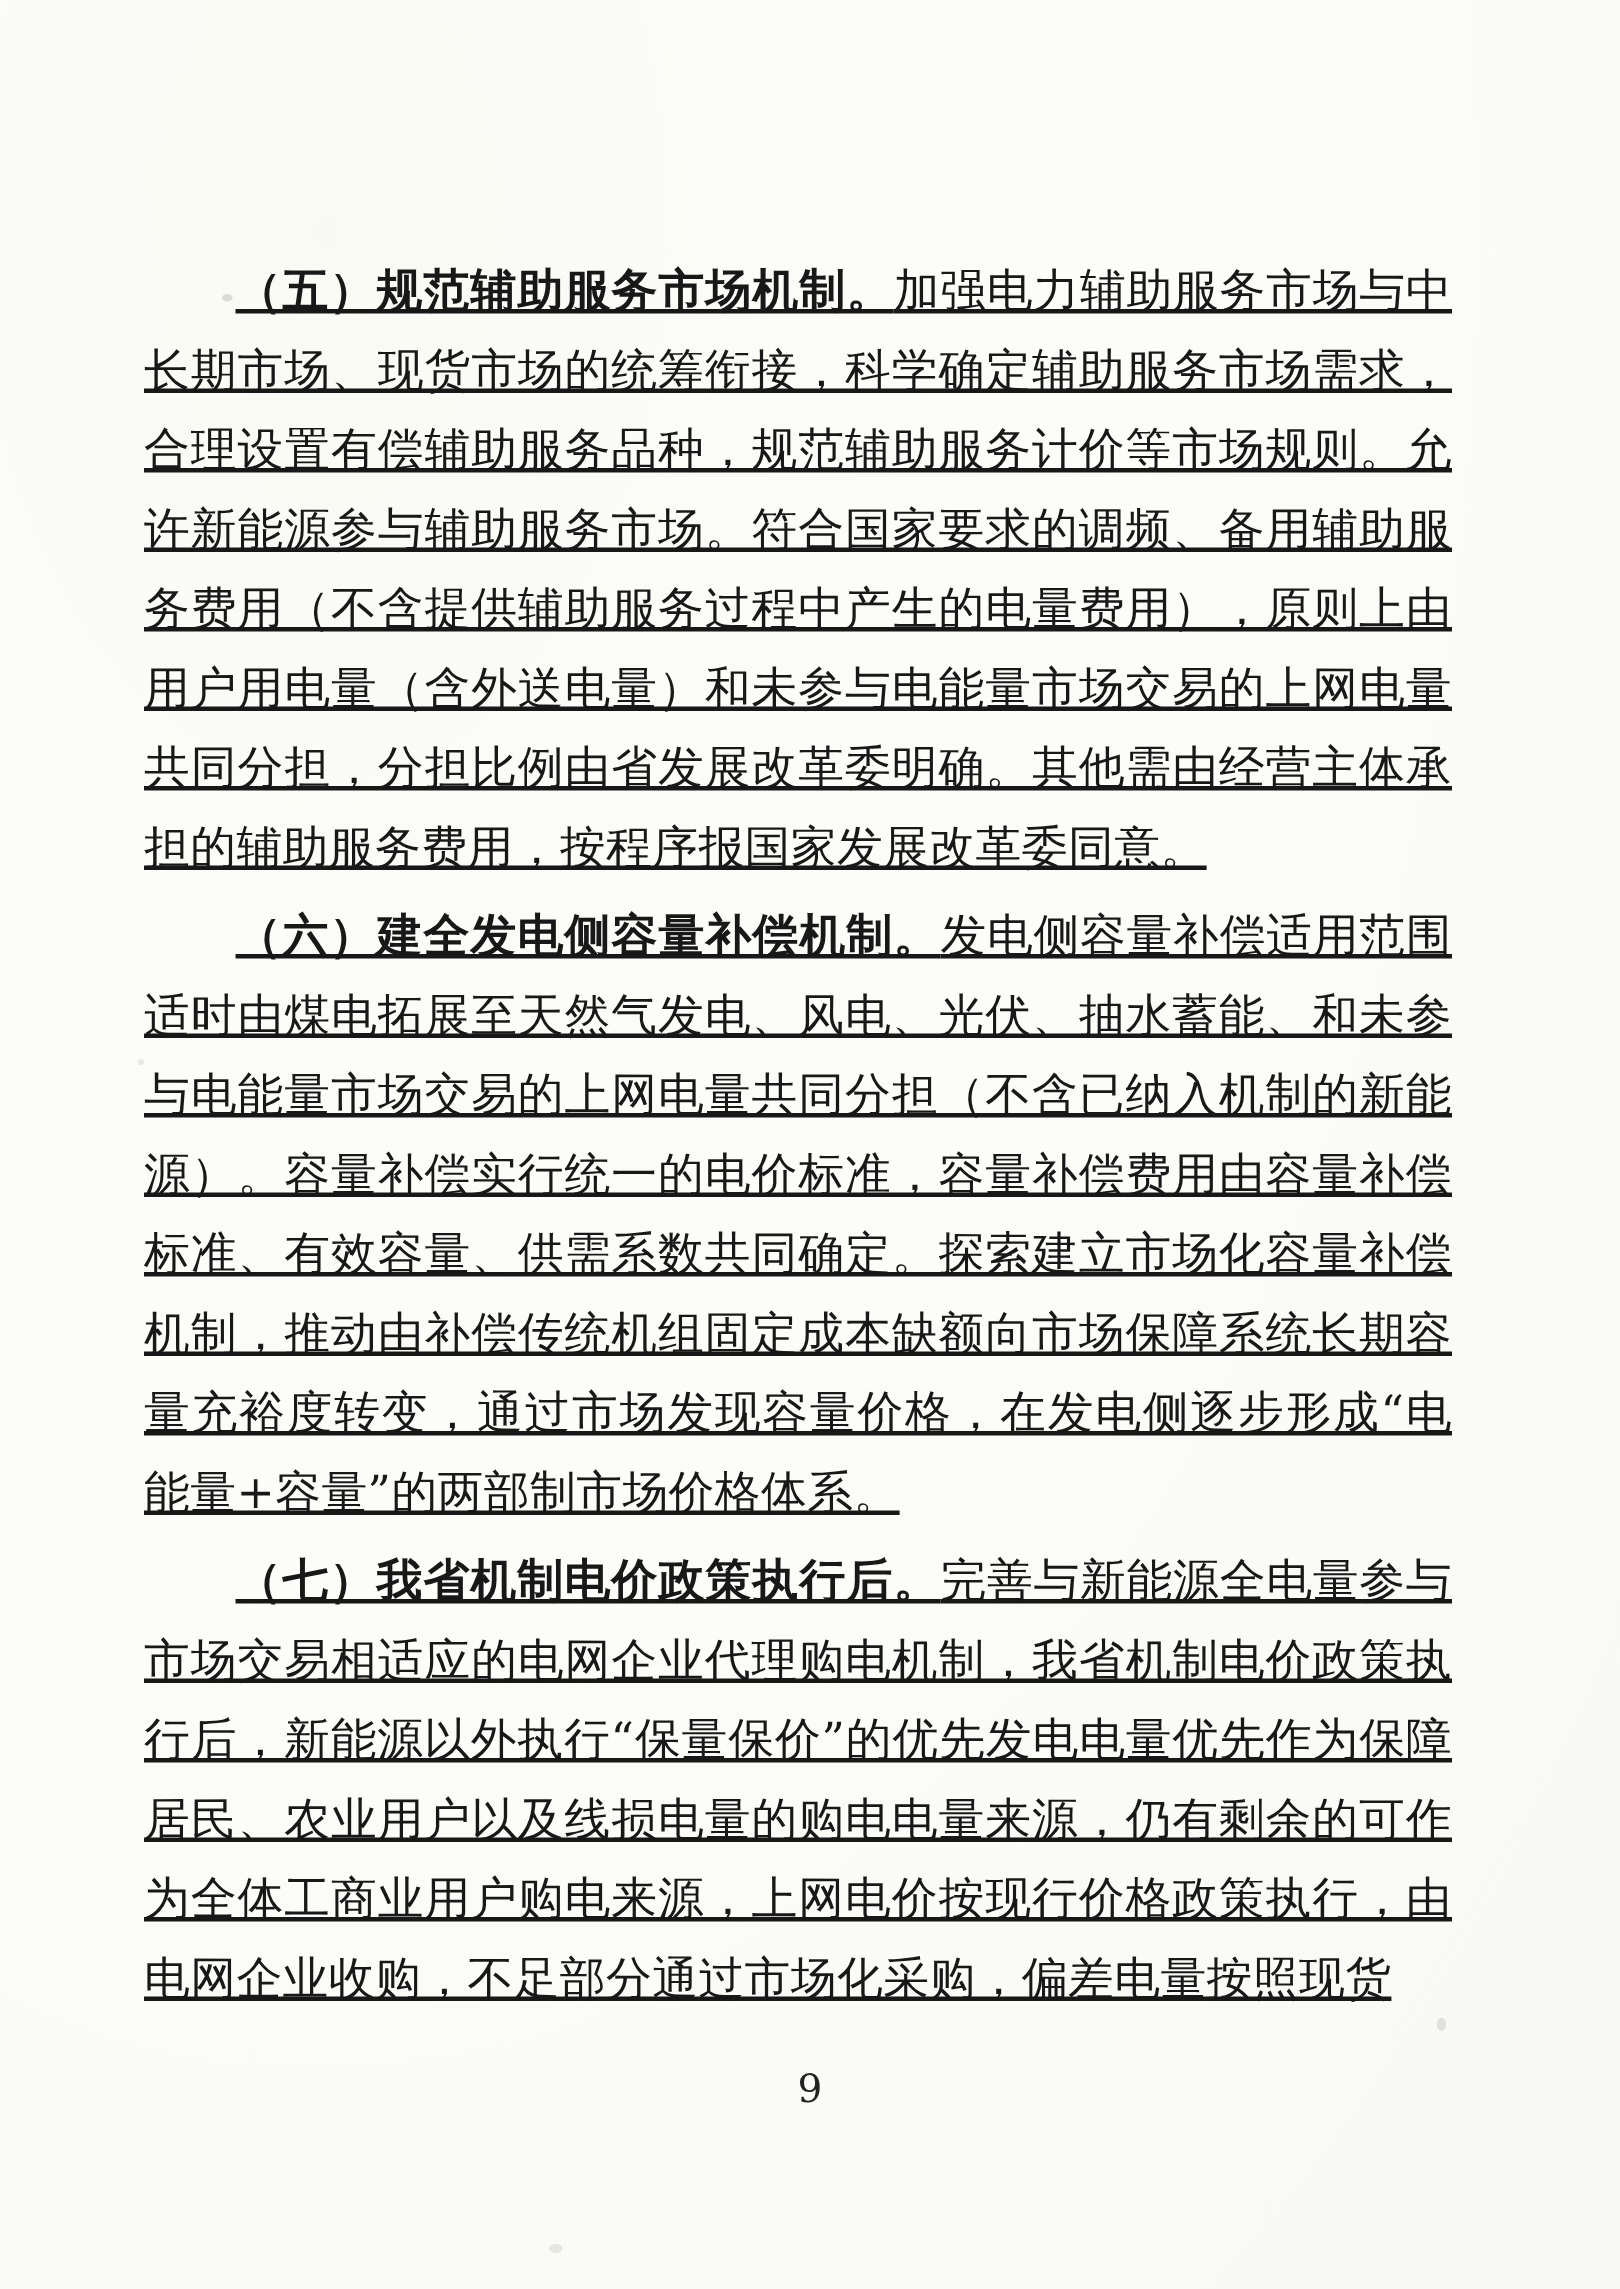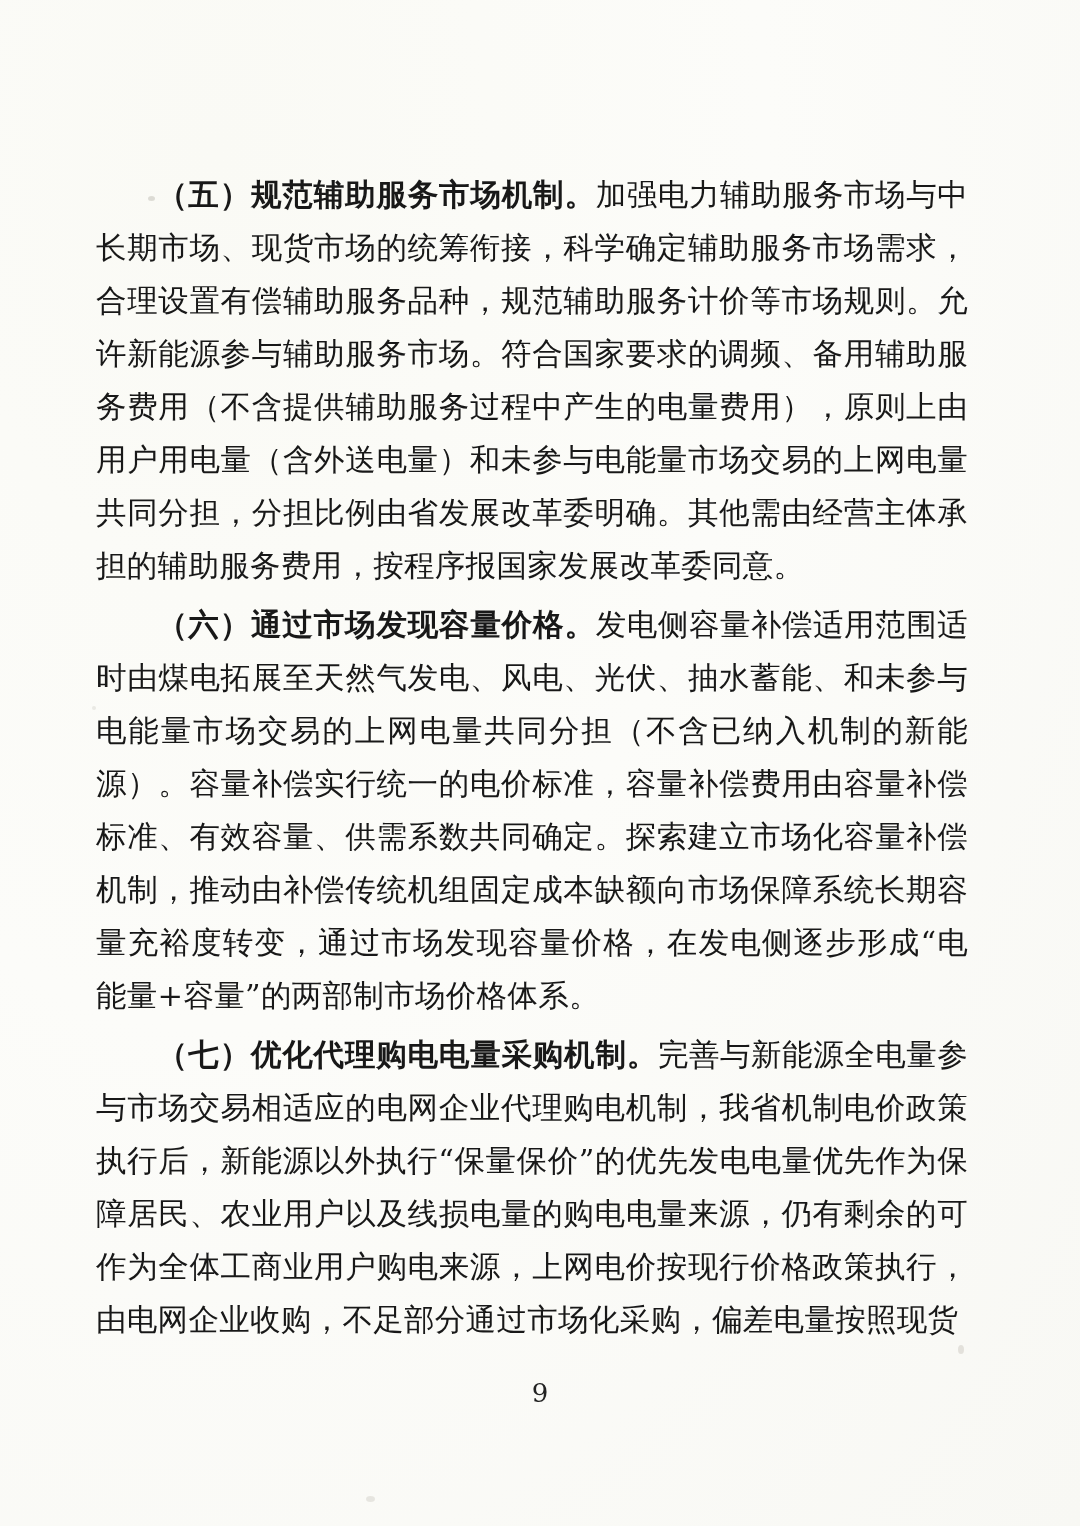--- a/index.html
+++ b/index.html
@@ -43,20 +43,21 @@
     text-justify: inter-ideograph;
     letter-spacing: 0.3px;
     color: #181818;
   }
   .para .lead {
     font-weight: bold;
     letter-spacing: 0.6px;
   }
   .indent {
     text-indent: 2em;
+    text-decoration: underline;
   }
   .page-number {
     position: absolute;
     left: 0;
     right: 0;
     top: 1378px;
     text-align: center;
     font-size: 26px;
     color: #222;
     font-family: "DejaVu Serif", "Liberation Serif", serif;
@@ -83,24 +84,24 @@
   <div class="speck s3"></div>
   <div class="speck s4"></div>
 
   <div class="content">
 
     <p class="para indent">
       <span class="lead">（五）规范辅助服务市场机制。</span><span>加强电力辅助服务市场与中长期市场、现货市场的统筹衔接，科学确定辅助服务市场需求，合理设置有偿辅助服务品种，规范辅助服务计价等市场规则。允许新能源参与辅助服务市场。符合国家要求的调频、备用辅助服务费用（不含提供辅助服务过程中产生的电量费用），原则上由用户用电量（含外送电量）和未参与电能量市场交易的上网电量共同分担，分担比例由省发展改革委明确。其他需由经营主体承担的辅助服务费用，按程序报国家发展改革委同意。</span>
     </p>
 
     <p class="para indent">
-      <span class="lead">（六）通过市场发现容量价格。</span><span>发电侧容量补偿适用范围适时由煤电拓展至天然气发电、风电、光伏、抽水蓄能、和未参与电能量市场交易的上网电量共同分担（不含已纳入机制的新能源）。容量补偿实行统一的电价标准，容量补偿费用由容量补偿标准、有效容量、供需系数共同确定。探索建立市场化容量补偿机制，推动由补偿传统机组固定成本缺额向市场保障系统长期容量充裕度转变，通过市场发现容量价格，在发电侧逐步形成“电能量+容量”的两部制市场价格体系。</span>
+      <span class="lead">（六）建全发电侧容量补偿机制。</span><span>发电侧容量补偿适用范围适时由煤电拓展至天然气发电、风电、光伏、抽水蓄能、和未参与电能量市场交易的上网电量共同分担（不含已纳入机制的新能源）。容量补偿实行统一的电价标准，容量补偿费用由容量补偿标准、有效容量、供需系数共同确定。探索建立市场化容量补偿机制，推动由补偿传统机组固定成本缺额向市场保障系统长期容量充裕度转变，通过市场发现容量价格，在发电侧逐步形成“电能量+容量”的两部制市场价格体系。</span>
     </p>
 
     <p class="para indent">
-      <span class="lead">（七）优化代理购电电量采购机制。</span><span>完善与新能源全电量参与市场交易相适应的电网企业代理购电机制，我省机制电价政策执行后，新能源以外执行“保量保价”的优先发电电量优先作为保障居民、农业用户以及线损电量的购电电量来源，仍有剩余的可作为全体工商业用户购电来源，上网电价按现行价格政策执行，由电网企业收购，不足部分通过市场化采购，偏差电量按照现货</span>
+      <span class="lead">（七）我省机制电价政策执行后。</span><span>完善与新能源全电量参与市场交易相适应的电网企业代理购电机制，我省机制电价政策执行后，新能源以外执行“保量保价”的优先发电电量优先作为保障居民、农业用户以及线损电量的购电电量来源，仍有剩余的可作为全体工商业用户购电来源，上网电价按现行价格政策执行，由电网企业收购，不足部分通过市场化采购，偏差电量按照现货</span>
     </p>
 
   </div>
 
   <div class="page-number">9</div>
 
 </div>
 
 </body></html>

